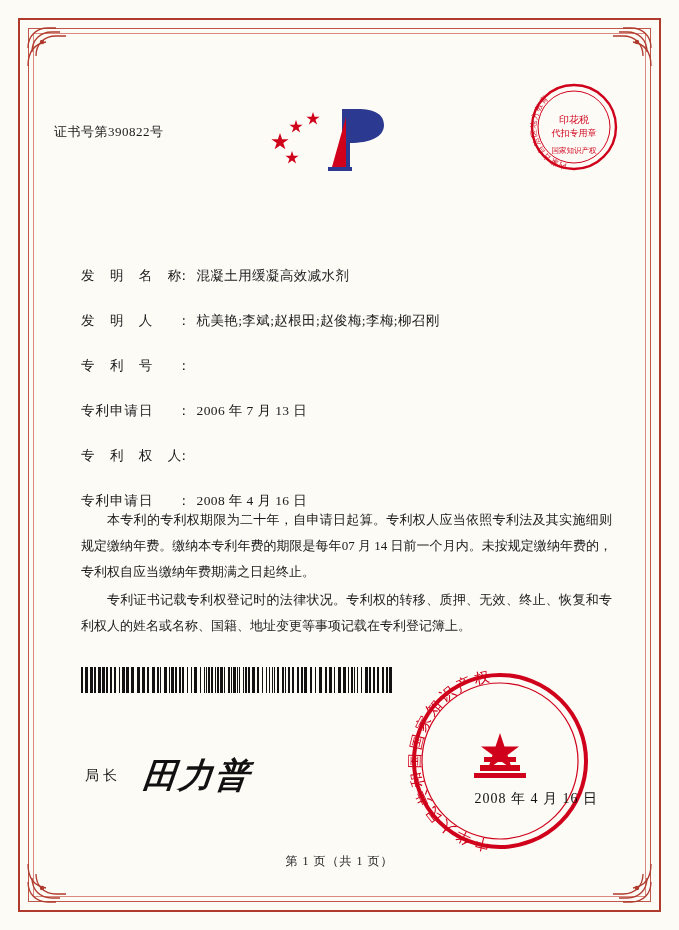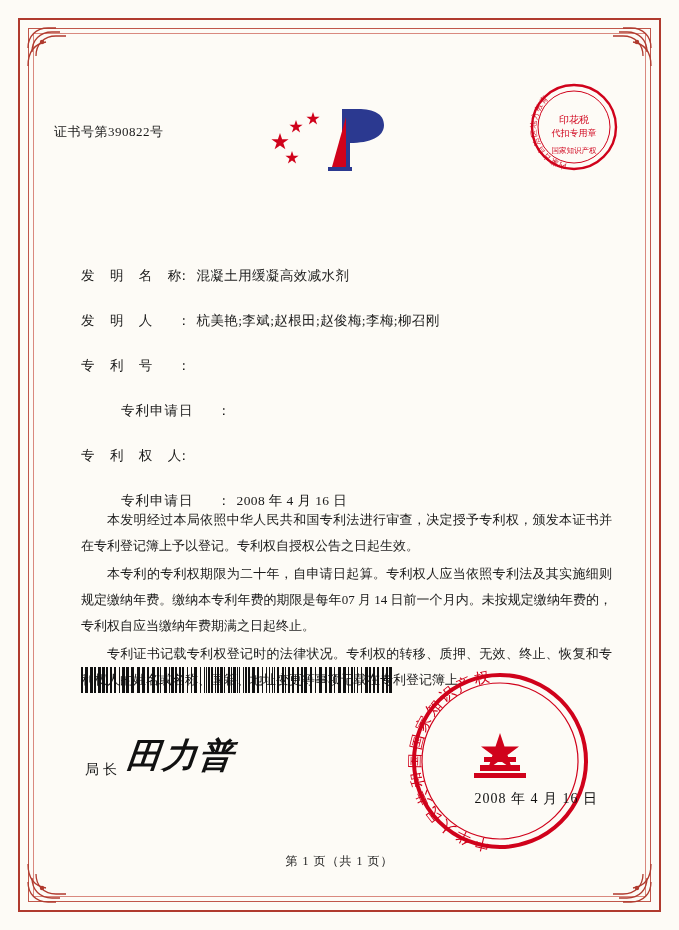--- a/index.html
+++ b/index.html
@@ -113,21 +113,20 @@
     font-size: 13.5px;
   }
   .field-label {
     width: 96px;
     flex: 0 0 96px;
     letter-spacing: 6px;
     white-space: nowrap;
   }
   .field-label.tight {
     letter-spacing: 1px;
-    margin-left: 40px;
   }
   .field-colon {
     flex: 0 0 auto;
     margin-right: 6px;
   }
   .field-value {
     flex: 1 1 auto;
     letter-spacing: 0.4px;
   }
 
@@ -159,24 +158,25 @@
   .barcode i {
     display: block;
     background: #111;
     height: 100%;
   }
 
   
   .sign-row {
     position: absolute;
     left: 40px;
-    top: 688px;
+    top: 708px;
     display: flex;
-    align-items: flex-end;
+    align-items: center;
     font-size: 14px;
+    gap: 16px;
   }
   .sign-label {
     letter-spacing: 4px;
     margin-right: 6px;
   }
   .signature {
     font-family: "DejaVu Serif", serif;
     font-size: 34px;
     font-style: italic;
     font-weight: bold;
@@ -304,34 +304,34 @@
         <span class="field-colon">：</span>
         <span class="field-value">杭美艳;李斌;赵根田;赵俊梅;李梅;柳召刚</span>
       </div>
       <div class="field-row">
         <span class="field-label">专    利    号</span>
         <span class="field-colon">：</span>
       </div>
       <div class="field-row">
         <span class="field-label tight">专利申请日</span>
         <span class="field-colon">：</span>
+        <span class="field-value">2006 年 7 月 13 日</span>
       </div>
       <div class="field-row">
         <span class="field-label">专  利  权  人</span>
         <span class="field-colon">：</span>
       </div>
       <div class="field-row">
         <span class="field-label tight">专利申请日</span>
         <span class="field-colon">：</span>
         <span class="field-value">2008 年 4 月 16 日</span>
       </div>
     </div>
 
     <div class="paragraphs">
-      <p>本发明经过本局依照中华人民共和国专利法进行审查，决定授予专利权，颁发本证书并在专利登记簿上予以登记。专利权自授权公告之日起生效。</p>
       <p>本专利的专利权期限为二十年，自申请日起算。专利权人应当依照专利法及其实施细则规定缴纳年费。缴纳本专利年费的期限是每年07 月 14 日前一个月内。未按规定缴纳年费的，专利权自应当缴纳年费期满之日起终止。</p>
       <p>专利证书记载专利权登记时的法律状况。专利权的转移、质押、无效、终止、恢复和专利权人的姓名或名称、国籍、地址变更等事项记载在专利登记簿上。</p>
     </div>
 
     <div class="barcode" id="barcode">
         <i style="width: 2px; margin-right: 2px;"></i>
         <i style="width: 3px; margin-right: 2px;"></i>
         <i style="width: 3px; margin-right: 1px;"></i>
         <i style="width: 2px; margin-right: 2px;"></i>
         <i style="width: 3px; margin-right: 1px;"></i>

